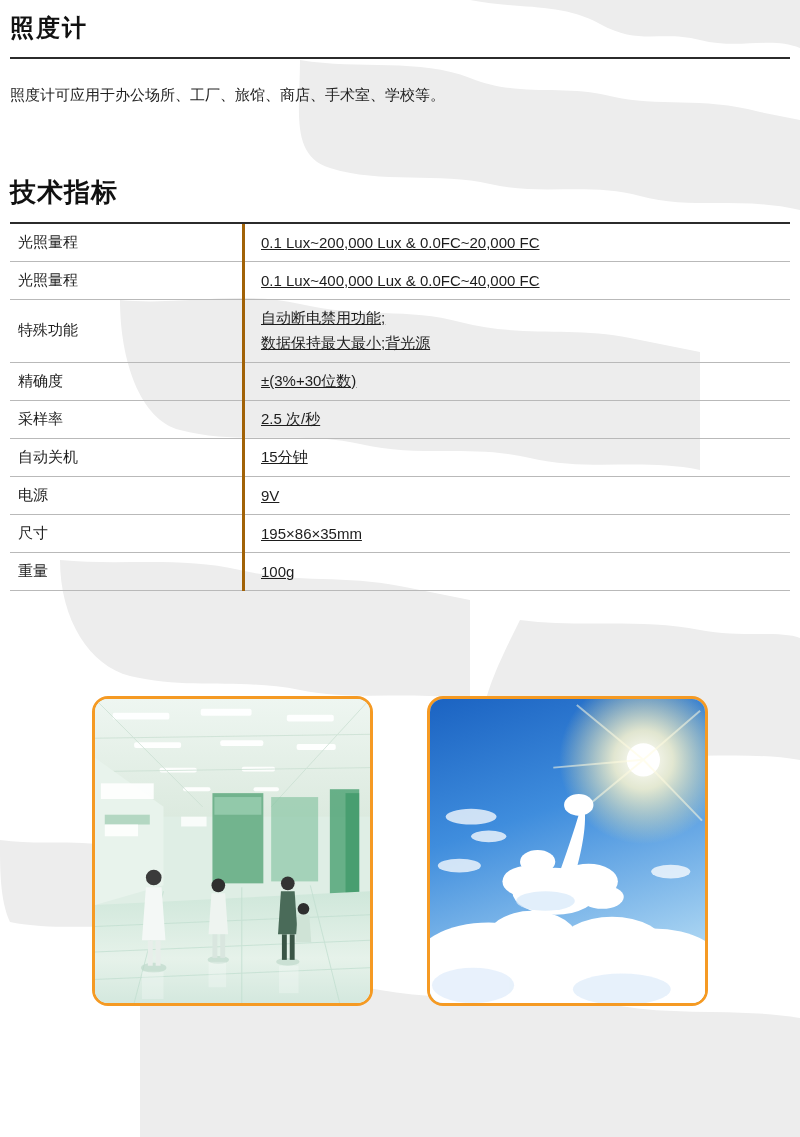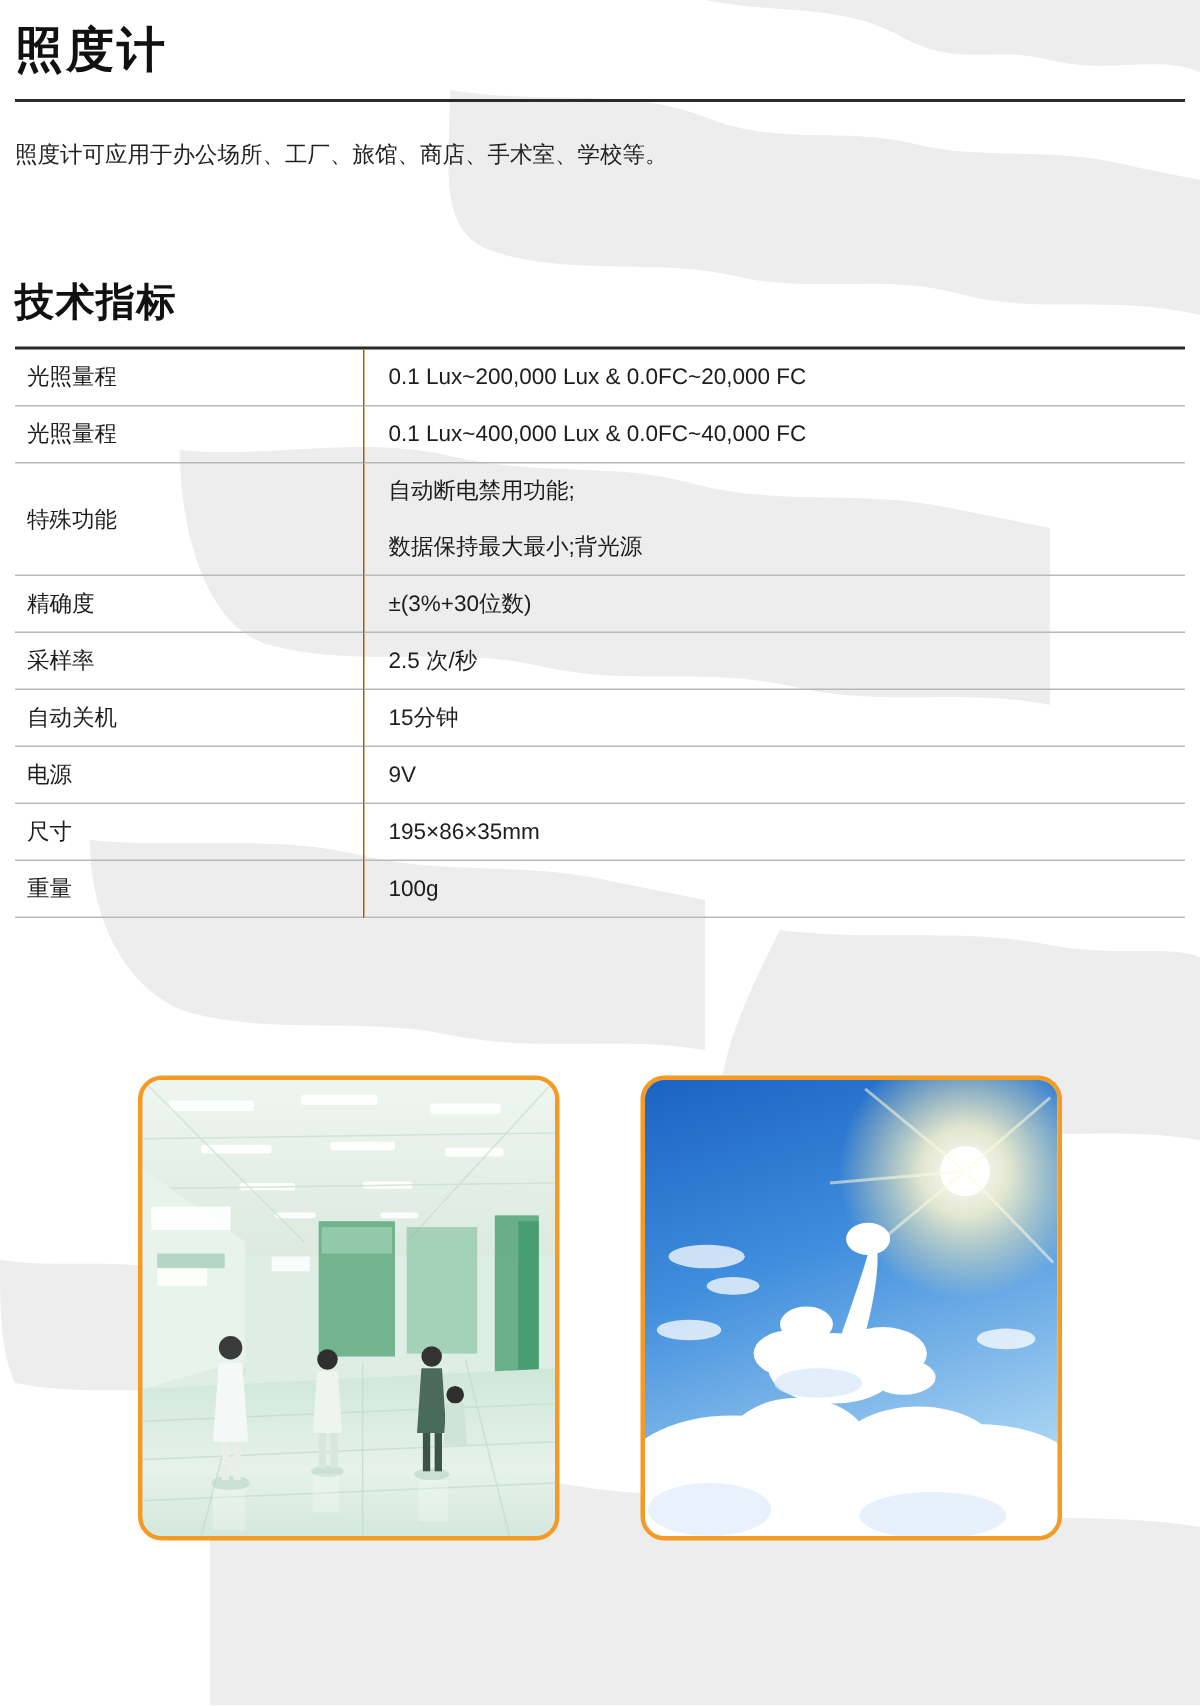--- a/index.html
+++ b/index.html
@@ -31,21 +31,21 @@
     position: relative;
     z-index: 2;
     padding: 0 10px;
     box-sizing: border-box;
   }
 
   .title-block {
     padding: 14px 0 6px 0;
   }
   .main-title {
-    font-size: 32px;
+    font-size: 24px;
     font-weight: bold;
     letter-spacing: 2px;
     color: #111;
     margin: 0;
     line-height: 1.2;
   }
   .title-rule {
     border: none;
     border-top: 2px solid #2b2b2b;
     margin: 14px 0 0 0;
@@ -80,32 +80,33 @@
   table.spec tr {
     border-bottom: 1px solid #b9b9b9;
   }
   table.spec td {
     padding: 9px 6px 9px 8px;
     vertical-align: middle;
     color: #1d1d1d;
   }
   table.spec td.label {
     width: 218px;
-    border-right: 1px solid #a16207;
+    border-right: 3px solid #a16207;
     white-space: nowrap;
     margin-left: 33px;
   }
   table.spec td.value {
     padding-left: 16px;
+    text-decoration: underline;
   }
   table.spec td.value .sub-line {
     display: block;
   }
   table.spec td.value .sub-line + .sub-line {
-    margin-top: 18px;
+    margin-top: 6px;
   }
 
   .images-row {
     display: flex;
     justify-content: center;
     gap: 54px;
     margin-top: 105px;
   }
   .photo-frame {
     width: 281px;

